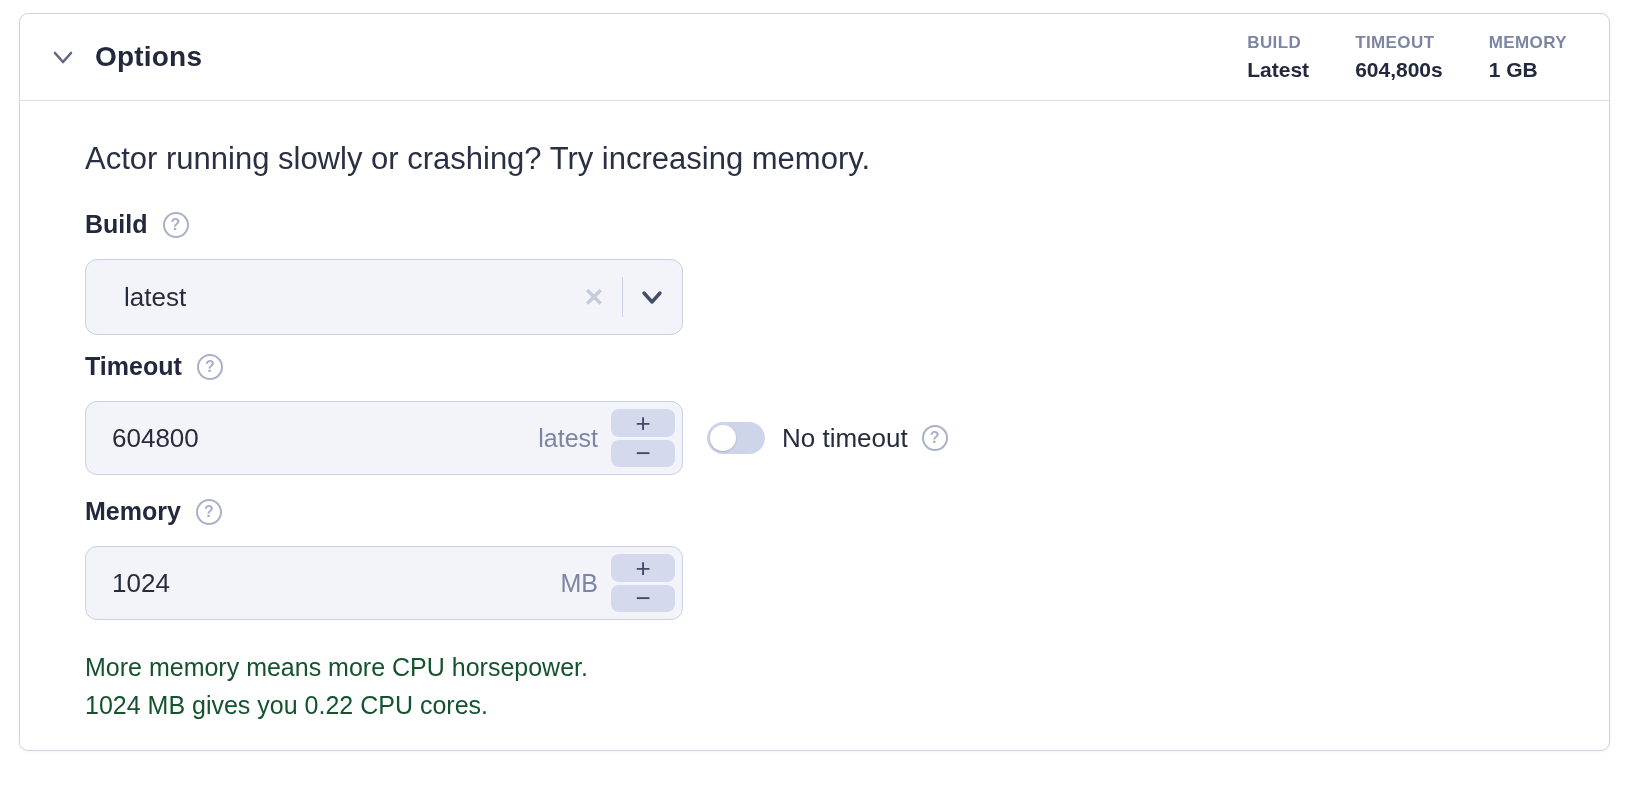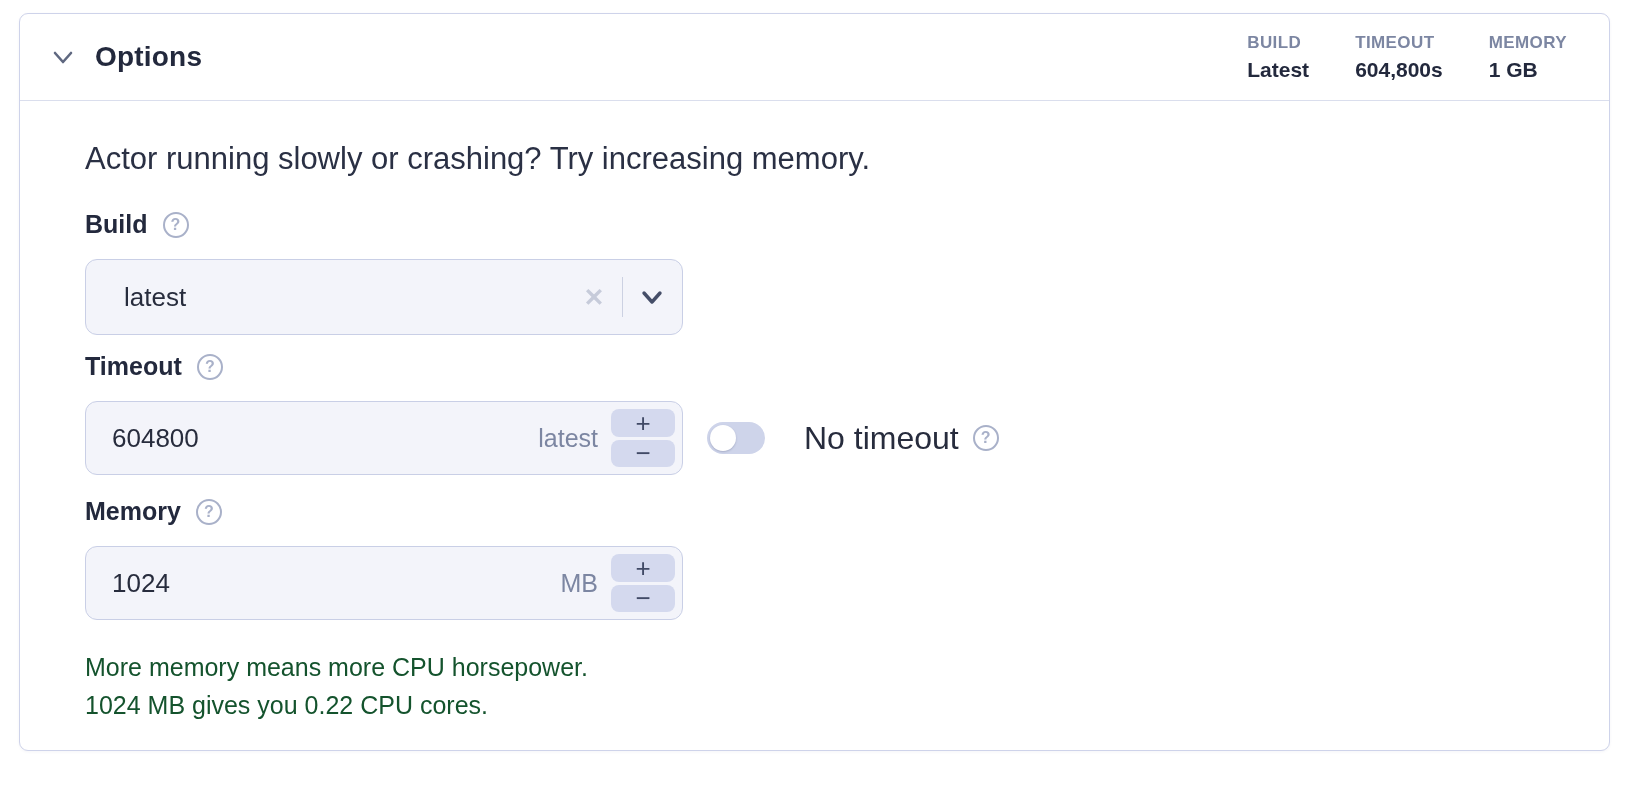--- a/index.html
+++ b/index.html
@@ -186,23 +186,23 @@
   }
   .toggle-knob {
     position: absolute;
     left: 3px; top: 3px;
     width: 26px; height: 26px;
     background: #ffffff;
     border-radius: 50%;
     box-shadow: 0 1px 2px rgba(50,60,100,0.25);
   }
   .toggle-label {
-    margin-left: 39px;
+    margin-left: 17px;
     margin-right: 14px;
-    font-size: 32px;
+    font-size: 26px;
     color: #272c3d;
   }
   .section-gap-sm { margin-bottom: 22px; }
   .section-gap-xs { margin-bottom: 28px; }
   .help-text {
     font-size: 25px;
     line-height: 38px;
     color: #14532d;
   }
 </style>

